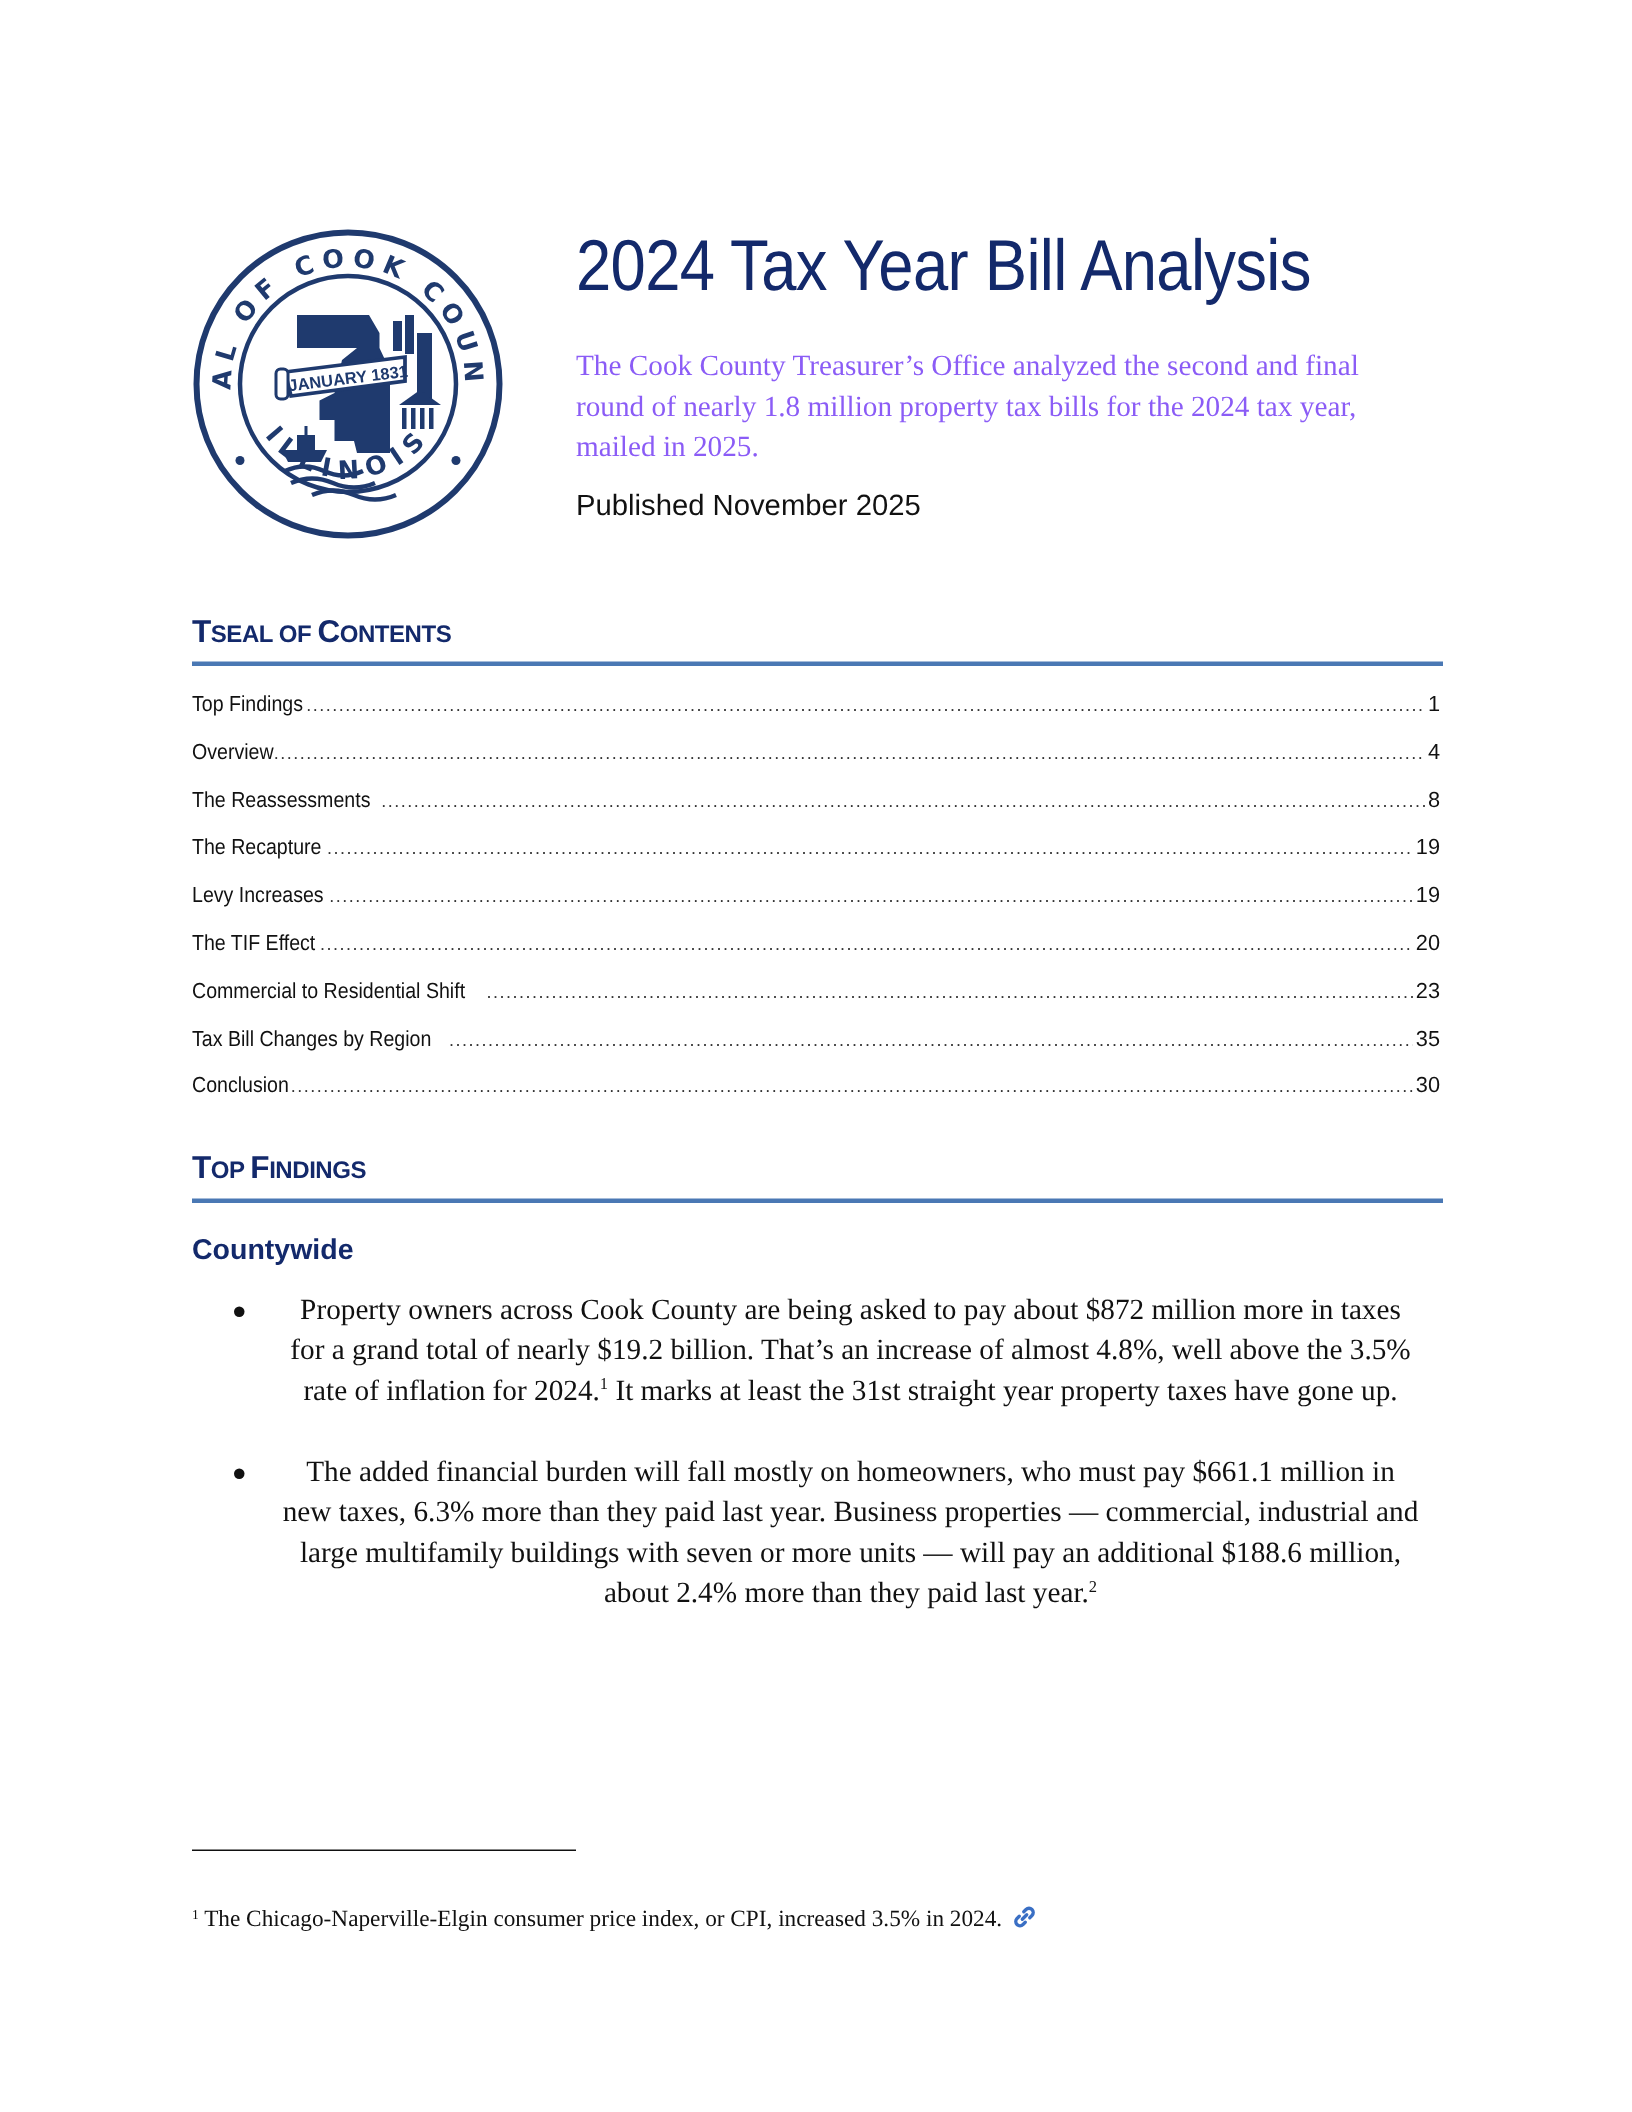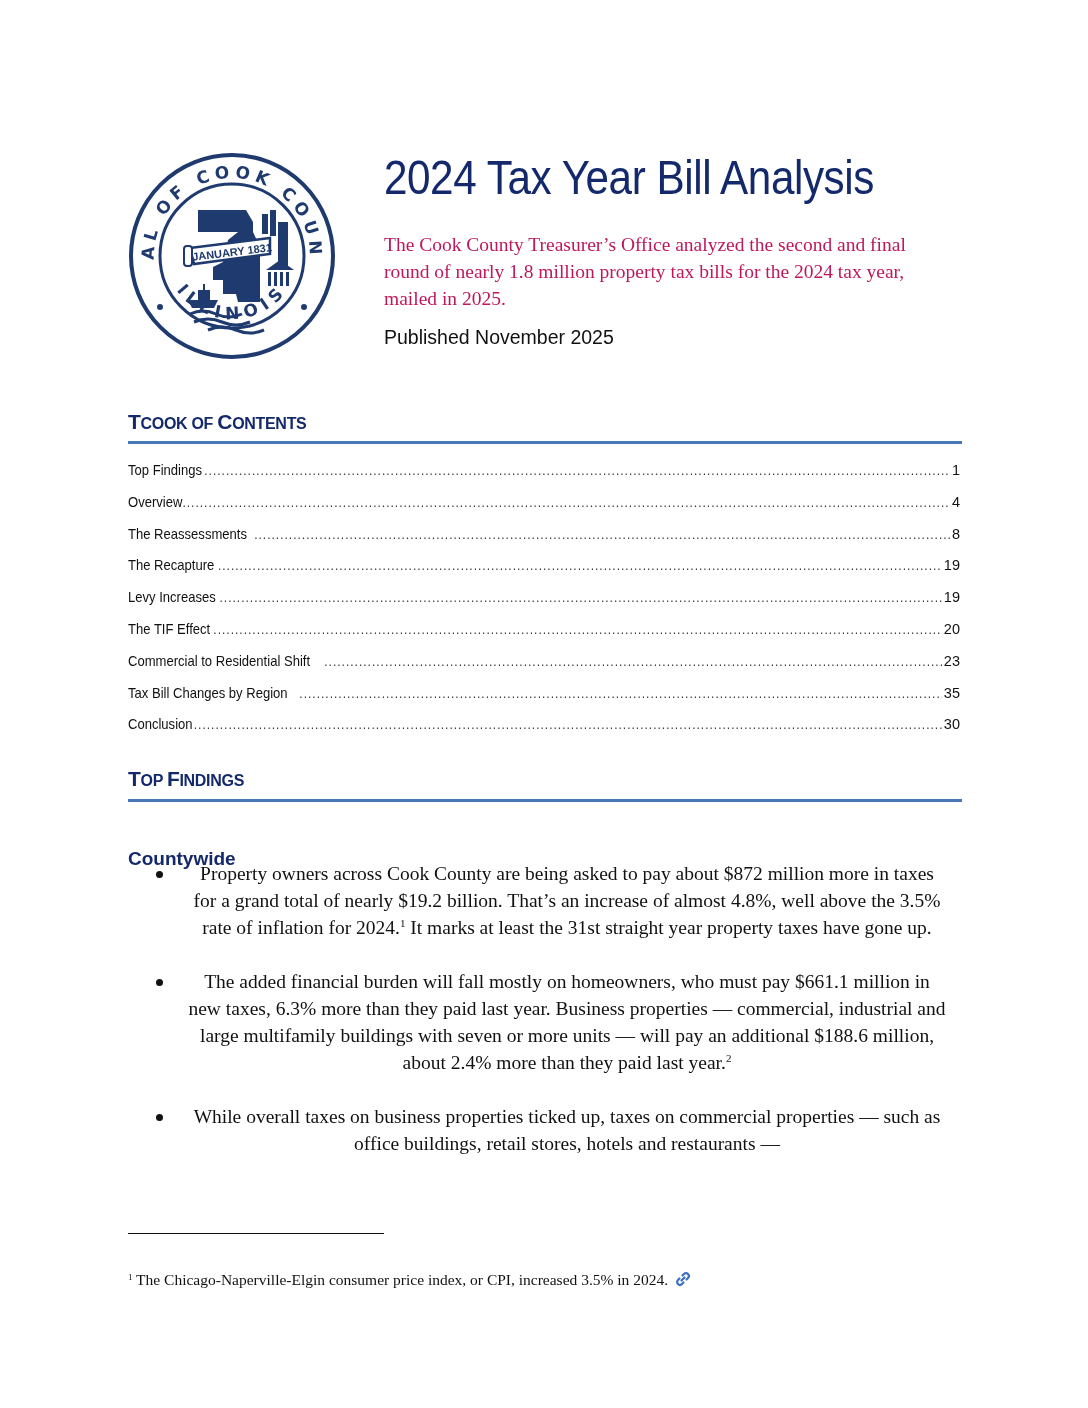--- a/index.html
+++ b/index.html
@@ -7,21 +7,21 @@
   .page { position: absolute; left: 0; top: 0; width: 1088px; height: 1408px; }
   .seal { position: absolute; left: 128px; top: 152px; width: 208px; height: 208px; }
   .title {
     position: absolute; left: 384px; top: 150px;
     font-family: "Liberation Sans", sans-serif; font-size: 48px;
     color: #13296b; letter-spacing: -0.5px; transform: scaleX(0.88); transform-origin: left top;
     white-space: nowrap;
   }
   .intro {
     position: absolute; left: 384px; top: 231px; width: 540px;
-    font-family: "Liberation Serif", serif; font-size: 19.5px; line-height: 27px; color: #be185d;
+    font-family: "Liberation Serif", serif; font-size: 19.5px; line-height: 27px; color: #8b5cf6;
   }
   .published {
     position: absolute; left: 384px; top: 326px;
     font-family: Liberation Sans, sans-serif; font-size: 19.5px; color: #111;
   }
   .section-head {
     position: absolute; left: 128px;
     font-family: "Liberation Sans", sans-serif; font-weight: bold; color: #13296b;
     font-size: 21px; letter-spacing: -0.3px;
   }
@@ -32,21 +32,21 @@
     display: flex; align-items: baseline; height: 31.8px;
     font-family: "Liberation Sans", sans-serif; font-size: 14.5px; color: #111;
   }
   .toc-label { white-space: nowrap; transform: scaleX(0.9); transform-origin: left; }
   .toc-dots {
     flex: 1; overflow: hidden; white-space: nowrap; margin: 0 2px 0 -6px;
     color: #333; letter-spacing: 1px; font-size: 12px;
   }
   .toc-page { white-space: nowrap; }
   .subhead {
-    position: absolute; left: 128px; top: 848px;
+    position: absolute; left: 128px; top: 823px;
     font-family: "Liberation Sans", sans-serif; font-weight: bold; color: #13296b; font-size: 19px;
   }
   .bullets { position: absolute; left: 156px; top: 860px; width: 790px; text-align: center; }
   .bullet {
     position: relative; padding-left: 32px; margin-bottom: 27px;
     font-family: "Liberation Serif", serif; font-size: 19.5px; line-height: 27px; color: #111;
   }
   .bullet .dot {
     position: absolute; left: 0; top: 11px; width: 7px; height: 7px; border-radius: 50%; background: #111;
   }
@@ -103,21 +103,21 @@
     <path d="M 62 96 L 142 86 L 142 102 L 66 112 Z" fill="#ffffff" stroke="#1f3a6e" stroke-width="2.5"></path>
     <rect x="56" y="94" width="8" height="20" rx="3" fill="#ffffff" stroke="#1f3a6e" stroke-width="2"></rect>
     <text x="104" y="104" text-anchor="middle" font-family="Liberation Sans, sans-serif" font-size="11" font-weight="bold" fill="#1f3a6e" transform="rotate(-7 104 100)">JANUARY 1831</text>
   </svg>
 
   <div class="title">2024 Tax Year Bill Analysis</div>
   <div class="intro">The Cook County Treasurer’s Office analyzed the second and final round of nearly 1.8 million property tax bills for the 2024 tax year, mailed in 2025.</div>
   <div class="published">Published November 2025</div>
 
   <div class="section-head" style="top:410px;">
-    <span>T</span><span class="sc">COOK OF </span><span>C</span><span class="sc">ONTENTS</span>
+    <span>T</span><span class="sc">SEAL OF </span><span>C</span><span class="sc">ONTENTS</span>
   </div>
   <div class="rule" style="top:441px;"></div>
 
   <div class="toc">
     <div class="toc-row">
       <span class="toc-label">Top Findings</span>
         <span class="toc-dots">........................................................................................................................................................................................</span>
         <span class="toc-page">1</span>
     </div>
     <div class="toc-row">
@@ -170,24 +170,20 @@
   <div class="subhead">Countywide</div>
 
   <div class="bullets">
     <div class="bullet">
       <span class="dot"></span>
       <span>Property owners across Cook County are being asked to pay about $872 million more in taxes for a grand total of nearly $19.2 billion. That’s an increase of almost 4.8%, well above the 3.5% rate of inflation for 2024.</span><sup>1</sup><span> It marks at least the 31st straight year property taxes have gone up.</span>
     </div>
     <div class="bullet">
       <span class="dot"></span>
       <span>The added financial burden will fall mostly on homeowners, who must pay $661.1 million in new taxes, 6.3% more than they paid last year. Business properties — commercial, industrial and large multifamily buildings with seven or more units — will pay an additional $188.6 million, about 2.4% more than they paid last year.</span><sup>2</sup>
-    </div>
-    <div class="bullet">
-      <span class="dot"></span>
-      <span>While overall taxes on business properties ticked up, taxes on commercial properties — such as office buildings, retail stores, hotels and restaurants —</span>
     </div>
   </div>
 
   <div class="fn-rule"></div>
   <div class="footnotes">
     <div>
       <sup>1</sup> <span>The Chicago-Naperville-Elgin consumer price index, or CPI, increased 3.5% in 2024.</span><span class="link-icon">
         <svg width="18" height="18" viewBox="0 0 18 18">
           <g fill="none" stroke="#3a6fc4" stroke-width="2.2" stroke-linecap="round">
             <path d="M7.5 10.5 L10.5 7.5"></path>

